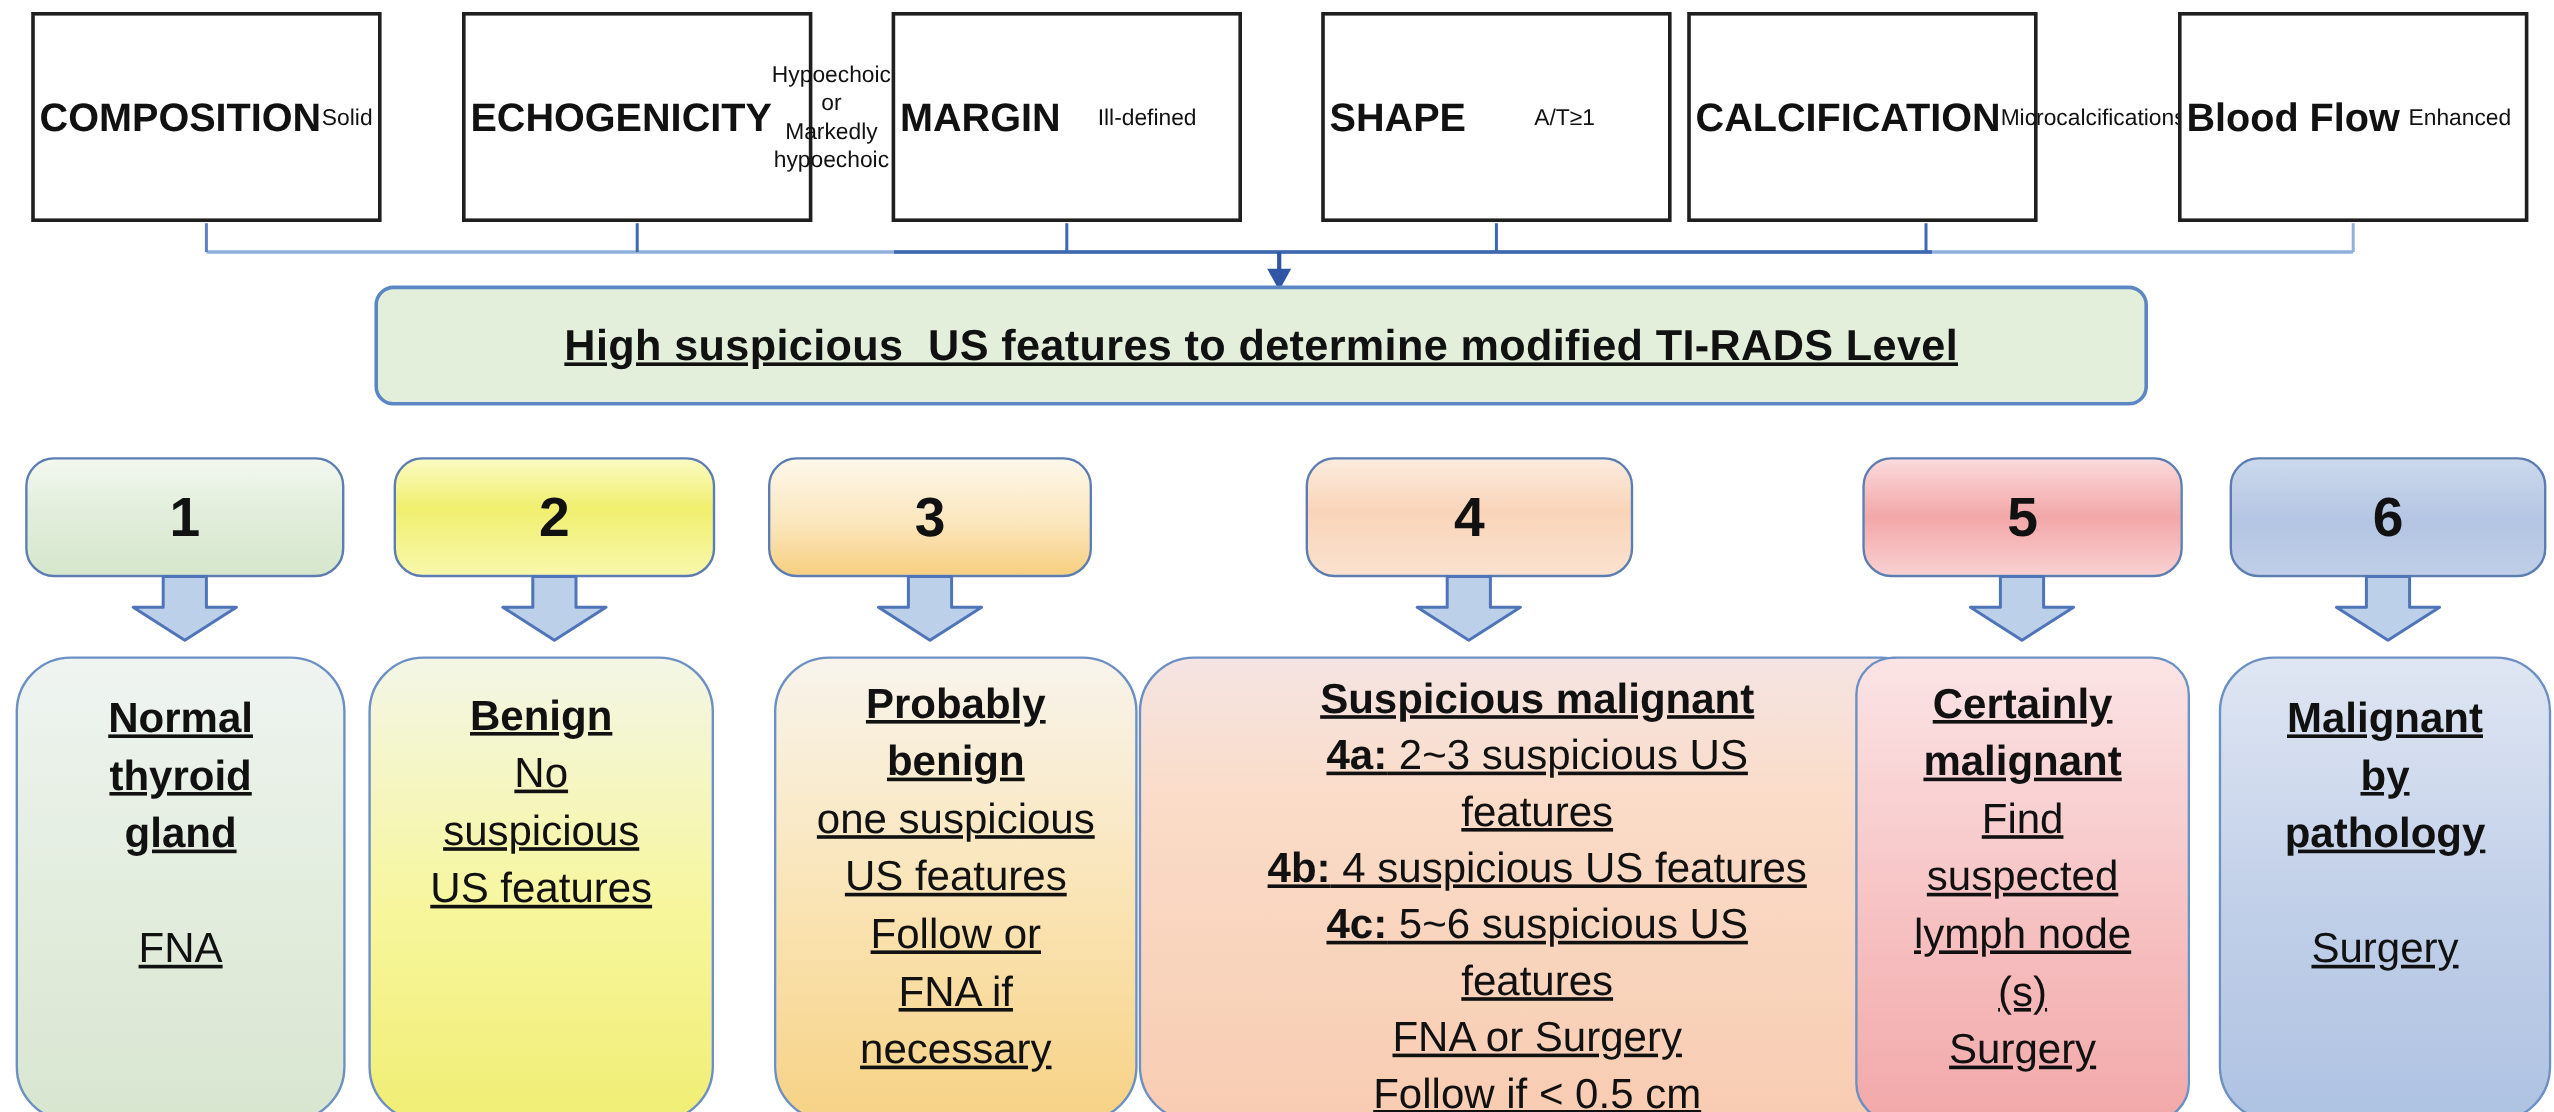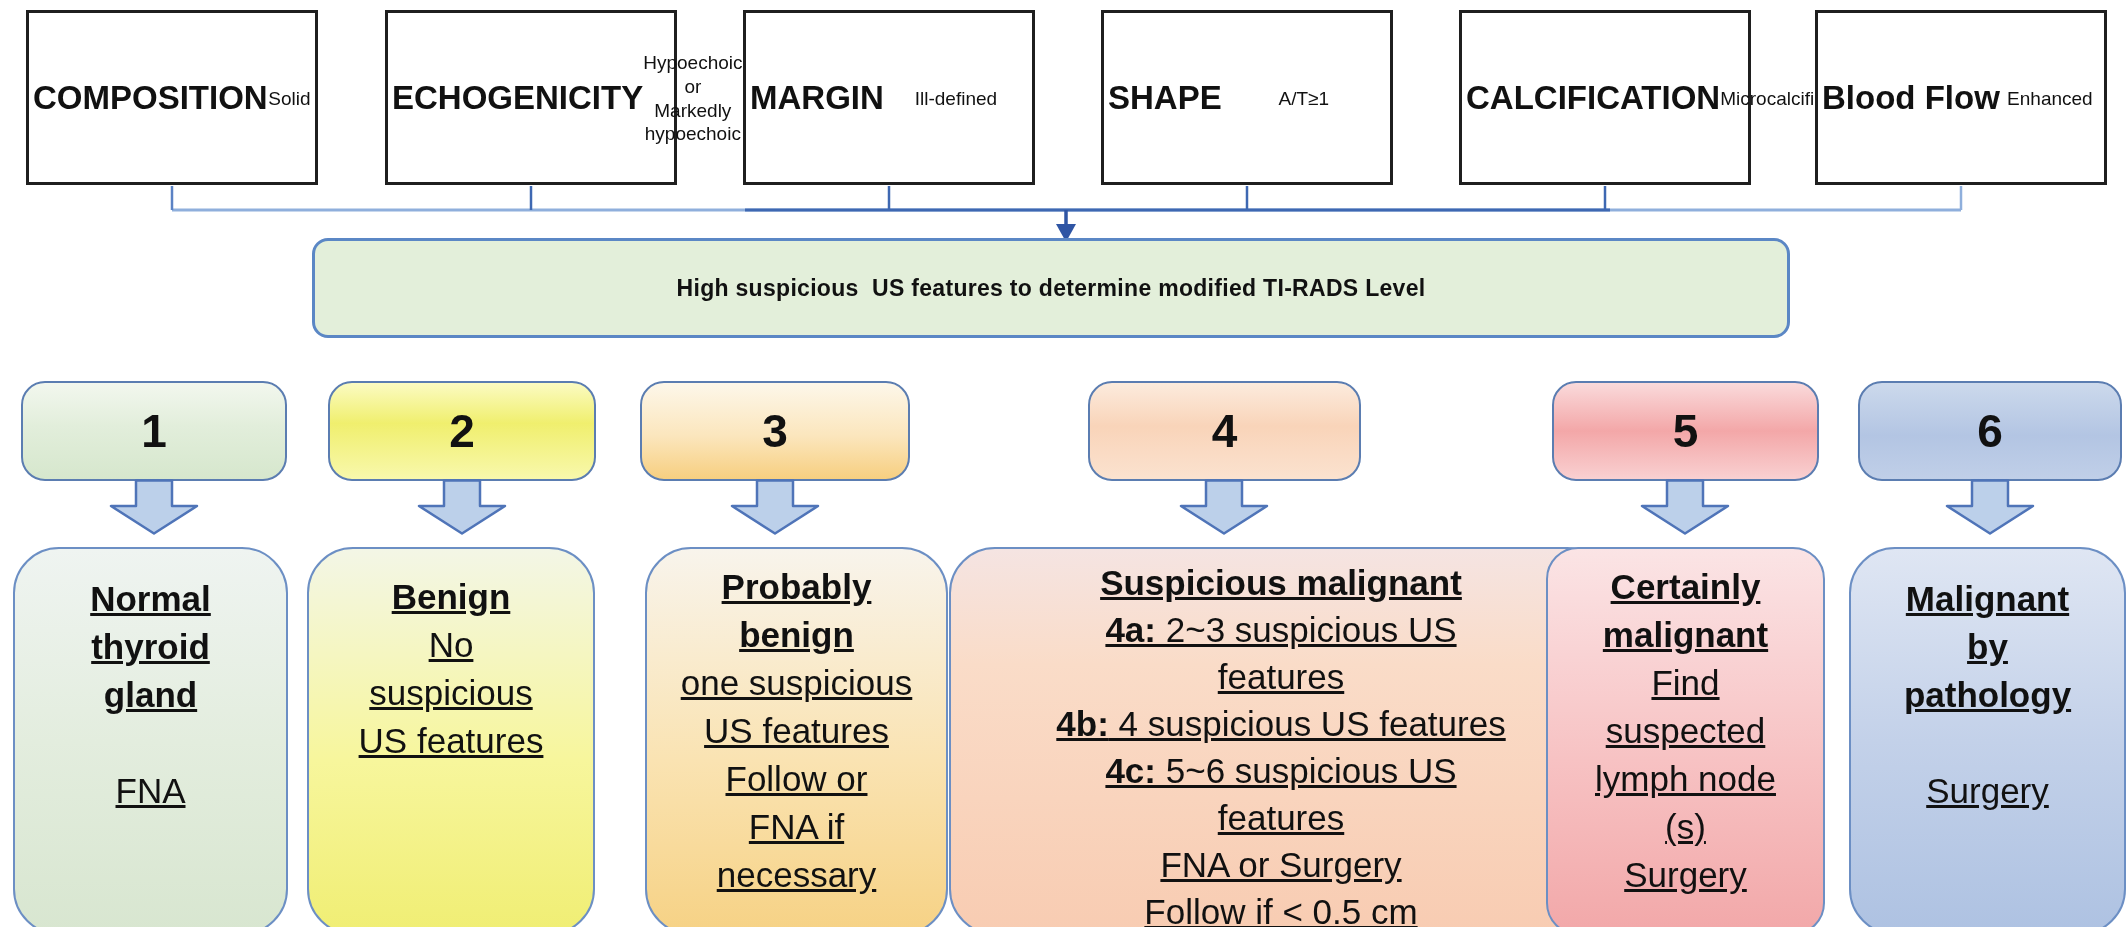--- a/index.html
+++ b/index.html
@@ -6,30 +6,30 @@
   .canvas{
     position:relative;width:2128px;height:927px;background:#ffffff;overflow:hidden;
     font-family:"Liberation Sans", sans-serif;color:#111111;
   }
   svg.connectors{position:absolute;left:0;top:0;width:2128px;height:927px;pointer-events:none;}
 
   
   .fb{position:absolute;top:10px;height:175px;width:292px;background:#ffffff;
       border:3px solid #1f1f1f;box-sizing:border-box;display:flex;flex-direction:row;
       align-items:center;padding:12px 4px 10px;}
-  .fb1{left:26px}.fb2{left:385px}.fb3{left:743px}.fb4{left:1101px}.fb5{left:1459px}.fb6{left:1815px}
+  .fb1{left:26px}.fb2{left:385px}.fb3{left:743px}.fb4{left:1101px}.fb5{left:1406px}.fb6{left:1815px}
   .f-title{font-size:33px;font-weight:bold;text-align:center;line-height:1.05;}
   .f-value-wrap{flex:1;display:flex;align-items:center;justify-content:center;width:100%;}
   .f-value{font-size:19px;text-align:center;white-space:pre-line;line-height:1.26;}
 
   
   .banner{position:absolute;left:312px;top:238px;width:1478px;height:100px;
     background:#e3efda;border:3px solid #5b87c5;border-radius:16px;box-sizing:border-box;
     display:flex;align-items:center;justify-content:center;}
-  .banner-label{font-size:23px;font-weight:bold;white-space:pre-wrap;letter-spacing:0.3px;}
+  .banner-label{font-size:36px;font-weight:bold;white-space:pre-wrap;letter-spacing:0.3px;text-decoration:underline;}
 
   
   .num{position:absolute;top:381px;height:100px;border:2.5px solid #5b7db1;border-radius:24px;
     box-sizing:border-box;display:flex;align-items:center;justify-content:center;
     font-size:46px;font-weight:bold;}
   .numL1{left:21px;width:266px;background:linear-gradient(180deg,#f2f7ee 0%,#e2eedb 45%,#d6e7cd 100%);}
   .numL2{left:328px;width:268px;background:linear-gradient(180deg,#fbfbc2 0%,#f0ef6e 42%,#f8f8ac 100%);}
   .numL3{left:640px;width:270px;background:linear-gradient(180deg,#fdf7ea 0%,#fbe6bd 55%,#f7cf80 100%);}
   .numL4{left:1088px;width:273px;background:linear-gradient(180deg,#fcebdd 0%,#f9d4b9 45%,#fbe2cf 100%);}
   .numL5{left:1552px;width:267px;background:linear-gradient(180deg,#fadadb 0%,#f3a7a8 50%,#f9d0d1 100%);}

